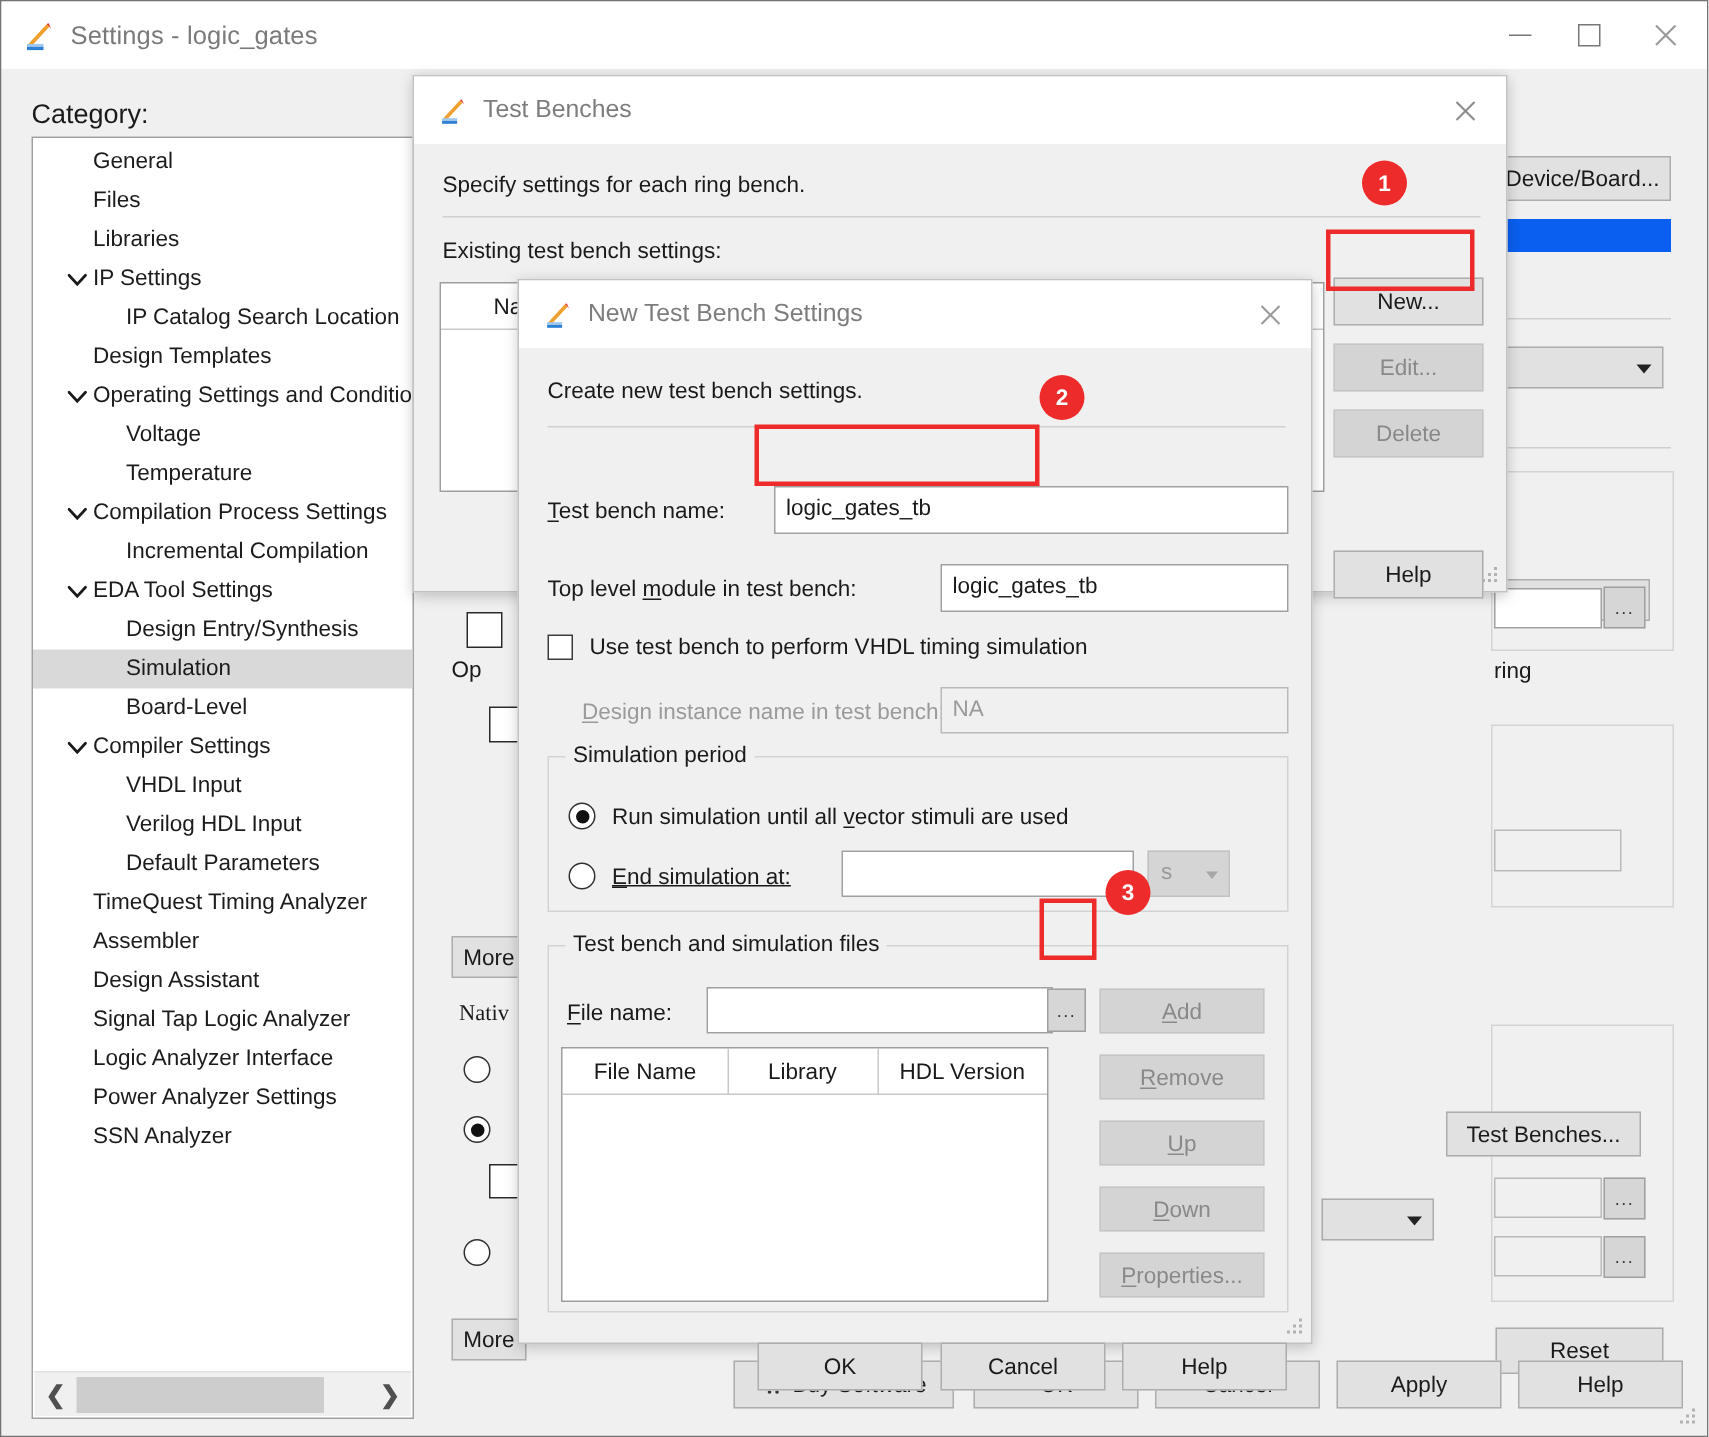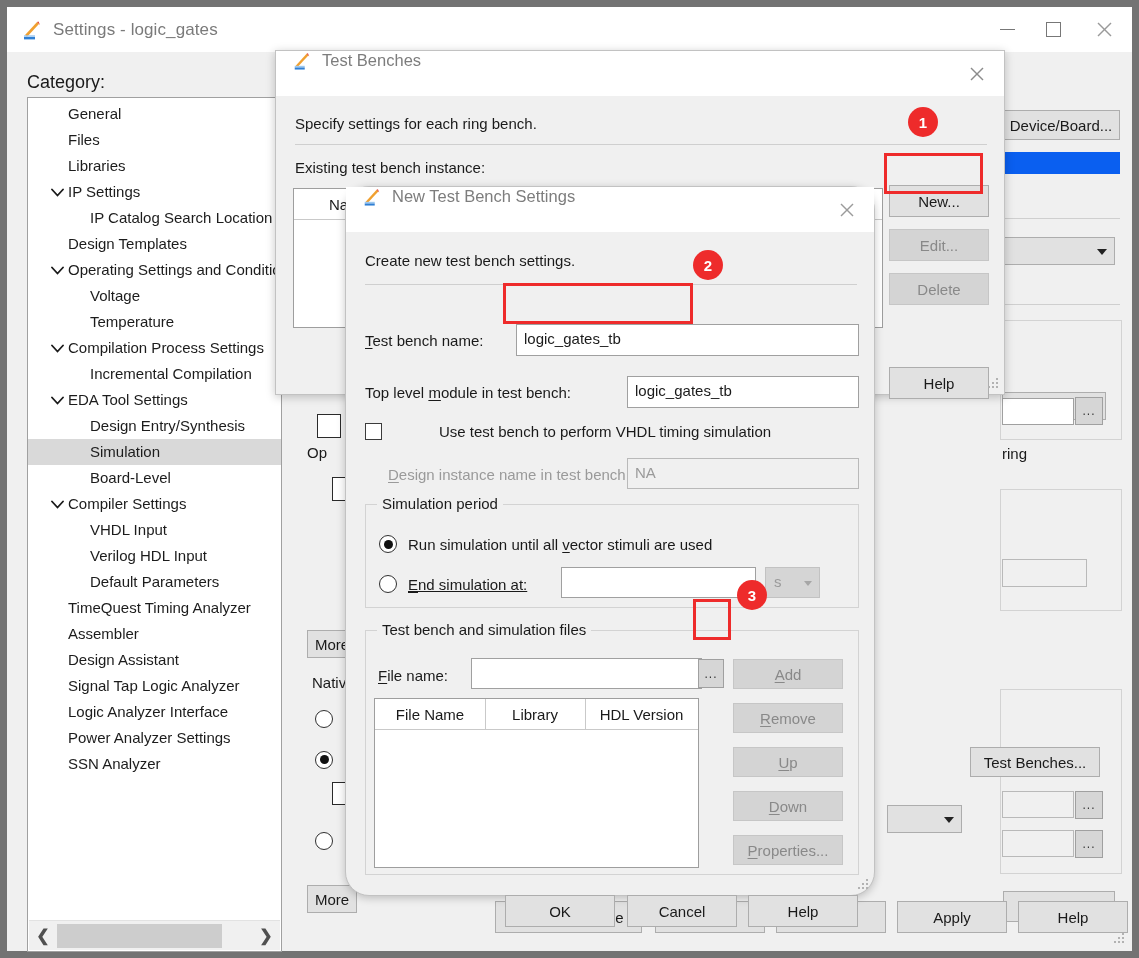--- a/index.html
+++ b/index.html
@@ -11,21 +11,21 @@
     font-family: "Liberation Sans", sans-serif;
     font-size: 15px;
     color: #1a1a1a;
   }
   #root { position: relative; width: 1139px; height: 958px; }
 
   
   .win {
     position: absolute; left: 0; top: 0; width: 1139px; height: 958px;
     background: #f0f0f0;
-    border: 7px solid #737373;
+    border: 1px solid #737373;
   }
   .titlebar {
     position: absolute; left: 0; top: 0; width: 100%; height: 45px;
     background: #ffffff;
     display: flex; align-items: center;
   }
   .title-icon {
     width: 22px; height: 22px; margin-left: 14px; margin-right: 10px;
     position: relative; flex: none;
   }
@@ -99,21 +99,21 @@
   .mainbar { position: absolute; left: 0; bottom: 0; width: 100%; height: 58px; }
   .cart { margin-right: 6px; display:inline-block; }
 
   
   .dlg {
     position: absolute; background: #f0f0f0;
     border: 1px solid #c2c2c2;
     box-shadow: 0 2px 9px rgba(0,0,0,0.22);
   }
   .dlg-title {
-    height: 45px; background: #ffffff; display: flex; align-items: flex-start; position: relative;
+    height: 45px; background: #ffffff; display: flex; align-items: center; position: relative;
   }
   .dlg-title .dlg-icon { width: 20px; height: 20px; margin-left: 16px; margin-right: 10px; position: relative; }
   .dlg-title .dlg-label { color: #7d7d7d; font-size: 16.5px; }
   .dlg-close {
     position: absolute; right: 0; top: 0; width: 54px; height: 45px;
     display: flex; align-items: center; justify-content: center; color: #8c8c8c; font-size: 19px;
   }
 
   .tb-body { position: absolute; left: 0; top: 45px; right: 0; bottom: 0; }
   .lead { position: absolute; font-size: 15px; color: #1a1a1a; }
@@ -284,21 +284,21 @@
       <div class="rp ellipsis-btn" style="left:1068px; top:739px; width:28px; height:28px;">...</div>
       <div class="rp txtfield flat" style="left:995px; top:778px; width:72px; height:27px;"></div>
       <div class="rp ellipsis-btn" style="left:1068px; top:778px; width:28px; height:28px;">...</div>
 
       <div class="rp btn" style="left:996px; top:839px; width:112px; height:31px;">Reset</div>
 
       <div class="rp" style="left:310px; top:362px; width:24px; height:24px; border:1.6px solid #2a2a2a; background:#fff;"></div>
       <div class="rp" style="left:300px; top:392px; font-size:15px; color:#1a1a1a;">Op</div>
       <div class="rp" style="left:325px; top:425px; width:24px; height:24px; border:1.6px solid #2a2a2a; background:#fff;"></div>
       <div class="rp btn" style="left:300px; top:578px; width:50px; height:28px;">More</div>
-      <div class="rp" style="left:305px; top:622px; font-size:15px; color:#1a1a1a;">Nativ</div>
+      <div class="rp" style="left:305px; top:622px; font-size:15px; color:#1a1a1a;font-family:Liberation Serif, serif;">Nativ</div>
       <div class="rp" style="left:308px; top:658px;">
         <span class="radio"></span>
       </div>
       <div class="rp" style="left:308px; top:698px;">
         <span class="radio on"></span>
       </div>
       <div class="rp" style="left:325px; top:730px; width:23px; height:23px; border:1.6px solid #2a2a2a; background:#fff;"></div>
       <div class="rp" style="left:308px; top:780px;">
         <span class="radio"></span>
       </div>
@@ -346,21 +346,21 @@
           <line x1="2" y1="2" x2="14" y2="14" stroke="#8c8c8c" stroke-width="1.4"></line>
           <line x1="14" y1="2" x2="2" y2="14" stroke="#8c8c8c" stroke-width="1.4"></line>
         </svg>
       </div>
     </div>
 
     <div class="tb-body">
       <span class="lead" style="left:19px; top:19px;">Specify settings for each ring bench.</span>
       <div class="hr" style="left:19px; top:48px; width:692px;"></div>
 
-      <span class="lead" style="left:19px; top:63px;">Existing test bench instance:</span>
+      <span class="lead" style="left:19px; top:63px;">Existing test bench settings:</span>
 
       <div class="listbox" style="left:17px; top:92px; width:590px; height:140px;">
         <div class="lb-head">
           <div class="lb-col" style="width:110px;">Name</div>
         </div>
       </div>
 
       <div class="btn" style="position:absolute; left:613px; top:89px; width:100px; height:32px;">New...</div>
       <div class="btn disabled" style="position:absolute; left:613px; top:133px; width:100px; height:32px;">Edit...</div>
       <div class="btn disabled" style="position:absolute; left:613px; top:177px; width:100px; height:32px;">Delete</div>
@@ -370,21 +370,21 @@
         <i style="left:8px;top:0"></i>
           <i style="left:4px;top:4px"></i>
           <i style="left:8px;top:4px"></i>
         <i style="left:0;top:8px"></i>
           <i style="left:4px;top:8px"></i>
           <i style="left:8px;top:8px"></i>
       </div>
     </div>
   </div>
 
-  <div class="dlg" style="left:345px; top:186px; width:530px; height:710px;border-radius:24px;">
+  <div class="dlg" style="left:345px; top:186px; width:530px; height:710px;">
     <div class="dlg-title">
       <span class="dlg-icon">
         <svg width="20" height="20" viewBox="0 0 22 22">
           <line x1="5" y1="17" x2="17" y2="4" stroke="#f0a030" stroke-width="2.6"></line>
           <path d="M16 3 L19 6 L17.5 2.5 Z" fill="#e03b2f"></path>
           <rect x="3" y="18" width="11" height="2.4" fill="#2f7fd4"></rect>
           <rect x="3" y="16.3" width="11" height="1.5" fill="#9dc8ef"></rect>
         </svg>
       </span>
       <span class="dlg-label">New Test Bench Settings</span>
@@ -409,21 +409,21 @@
       </div>
 
       <span class="lbl" style="position:absolute; left:19px; top:152px;">
         Top level <span class="u">m</span>odule in test bench:
       </span>
       <div class="txtfield" style="position:absolute; left:281px; top:144px; width:232px; height:32px;">
         <span style="display:block; padding:5px 0 0 7px; font-size:15px;">logic_gates_tb</span>
       </div>
 
       <div style="position:absolute; left:20px; top:330px;"></div>
-      <div style="position:absolute; left:19px; top:191px; display:flex; align-items:center;gap:46px;">
+      <div style="position:absolute; left:19px; top:191px; display:flex; align-items:center;">
         <span class="chk"></span>
         <span class="lbl" style="margin-left:11px;">Use test bench to perform VHDL timing simulation</span>
       </div>
 
       <span class="lbl dim" style="position:absolute; left:42px; top:234px;">
         <span class="u">D</span>esign instance name in test bench:
       </span>
       <div class="txtfield flat" style="position:absolute; left:281px; top:226px; width:232px; height:31px;">
         <span style="display:block; padding:5px 0 0 7px; font-size:15px; color:#9a9a9a;">NA</span>
       </div>

